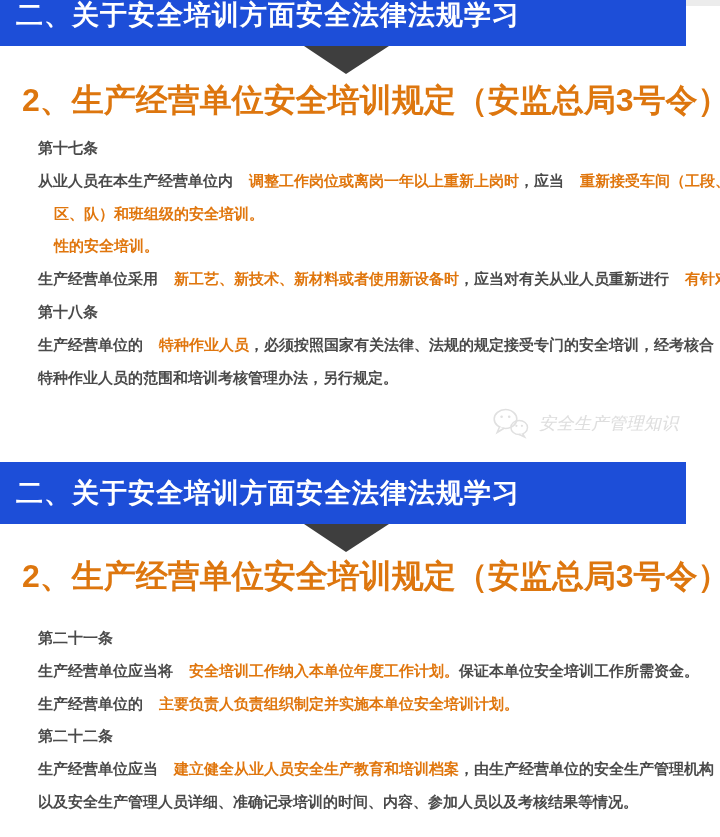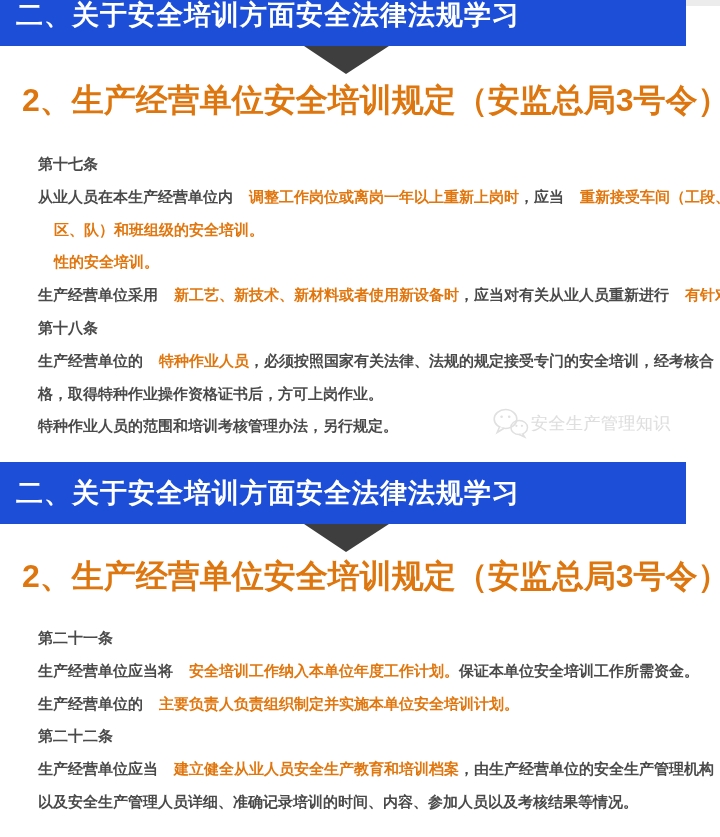--- a/index.html
+++ b/index.html
@@ -46,29 +46,30 @@
     font-size: 32px; font-weight: bold; color: #dd760e;
     white-space: nowrap; line-height: 32px;
   }
   #heading1 { top: 84px; }
   #heading2 { top: 560px; }
   
   .article {
     position: absolute; left: 38px; width: 672px;
     font-size: 15px; font-weight: bold; color: #4a4a4a;
   }
-  #article1 { top: 148px; }
+  #article1 { top: 132px; }
   #article2 { top: 622px; }
   .line { height: 32.8px; line-height: 32.8px; white-space: nowrap; }
   .line .hl { color: #e0760d; padding-left: 16px; }
   
   .watermark {
     position: absolute; left: 492px; top: 407px;
-    display: flex; align-items: center; gap: 1px;
+    display: flex; align-items: center; gap: 9px;
     white-space: nowrap;
+    font-style: italic;
   }
   .watermark-label {
     font-size: 17px; font-weight: normal;
     color: #dedede;
     text-shadow: 1px 1px 0 #ffffff, -0.5px -0.5px 0 #f2f2f2;
     letter-spacing: 0.5px;
   }
   .wechat-icon svg { display: block; }
 </style>
 </head>
@@ -84,21 +85,20 @@
   <div class="tri" id="tri1"></div>
   <div class="heading" id="heading1">2、生产经营单位安全培训规定（安监总局3号令）</div>
   <div class="article" id="article1">
       <div class="line"><span>第十七条</span></div>
       <div class="line"><span>从业人员在本生产经营单位内</span><span class="hl">调整工作岗位或离岗一年以上重新上岗时</span><span>，应当</span><span class="hl">重新接受车间（工段、</span></div>
       <div class="line"><span class="hl">区、队）和班组级的安全培训。</span></div>
       <div class="line"><span class="hl">性的安全培训。</span></div>
       <div class="line"><span>生产经营单位采用</span><span class="hl">新工艺、新技术、新材料或者使用新设备时</span><span>，应当对有关从业人员重新进行</span><span class="hl">有针对</span></div>
       <div class="line"><span>第十八条</span></div>
       <div class="line"><span>生产经营单位的</span><span class="hl">特种作业人员</span><span>，必须按照国家有关法律、法规的规定接受专门的安全培训，经考核合</span></div>
-      <div class="line"><span>格，取得特种作业操作资格证书后，方可上岗作业。</span></div>
       <div class="line"><span>特种作业人员的范围和培训考核管理办法，另行规定。</span></div>
     </div>
 
   <div class="watermark">
     <span class="wechat-icon">
       <svg width="38" height="32" viewBox="0 0 38 32" fill="none">
         <ellipse cx="13.5" cy="12" rx="11.3" ry="9.5" stroke="#e0e0e0" stroke-width="1.6"></ellipse>
         <path d="M7.5 20 L5.2 25.5 L12 21.3" stroke="#e0e0e0" stroke-width="1.6" fill="#ffffff"></path>
         <circle cx="9.6" cy="9.8" r="1.3" fill="#e0e0e0"></circle>
         <circle cx="17.2" cy="9.8" r="1.3" fill="#e0e0e0"></circle>

